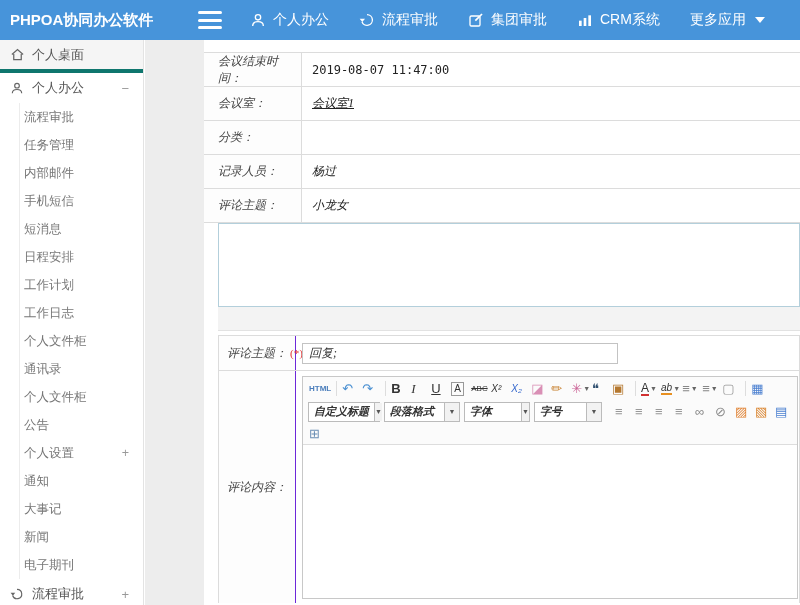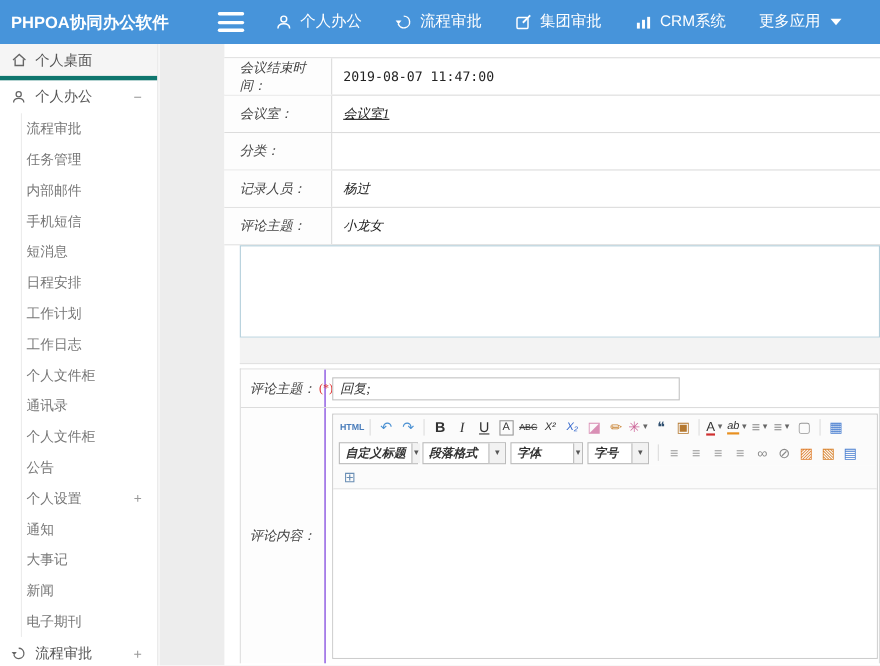--- a/index.html
+++ b/index.html
@@ -56,21 +56,21 @@
     font-style:italic; font-family:"Liberation Serif",serif; border-right:1px solid #6d28d9; background:#fdfdfd; white-space:nowrap; }
   .req { color:#e03030; margin-left:3px; font-style:normal; font-size:11px; }
   .t2v { flex:1; display:flex; align-items:center; padding-left:6px; }
   .subject-input { width:316px; height:21px; border:1px solid #c3c3c3; padding:0 6px; color:#333;
     font:italic 12px "Liberation Serif",serif; background:#fff; }
 
   .contentrow .t2v { align-items:flex-start; padding-top:5px; }
   .editor { width:496px; border:1px solid #c8c8c8; height:223px; display:flex; flex-direction:column; background:#fff; }
   .tb-row { display:flex; align-items:center; height:23px; padding:0 5px; background:#fbfbfb; }
   .tb-row.last { height:22px; border-bottom:1px solid #ddd; }
-  .tb-item { height:19px; min-width:18px; display:flex; align-items:center; justify-content:center;
+  .tb-item { height:19px; min-width:18px; display:flex; align-items:center; justify-content:flex-start;
     font-size:13px; margin:0 1px; border-radius:2px; cursor:pointer; }
   .tb-sep { width:1px; height:15px; background:#ddd; margin:0 4px; }
   .tb-caret { font-size:7px; color:#666; margin-left:1px; display:none; }
   .i-htmltxt { font-size:8px; font-weight:bold; }
   .i-bold { font-weight:bold; }
   .i-italic { font-style:italic; font-family:"Liberation Serif",serif; }
   .i-underline { text-decoration:underline; }
   .i-boxed { border:1px solid #999; font-size:10px; padding:0 2px; line-height:12px; }
   .i-strike { text-decoration:line-through; font-size:8px; }
   .i-small { font-size:10px;font-style:italic; }
@@ -395,21 +395,21 @@
                     <span class="sel-caret">▼</span>
                   </span>
                   <span class="sel" style="width: 76px;">
                     <span class="sel-label">段落格式</span>
                     <span class="sel-caret">▼</span>
                   </span>
                   <span class="sel" style="width: 66px; gap: 24px;">
                     <span class="sel-label">字体</span>
                     <span class="sel-caret">▼</span>
                   </span>
-                  <span class="sel" style="width: 56px;">
+                  <span class="sel" style="width: 68px;">
                     <span class="sel-label">字号</span>
                     <span class="sel-caret">▼</span>
                   </span>
                 </span>
               <span class="tb-sep"></span>
               <span style="display:flex;">
 
               <span class="tb-item">
                     <span class="tb-glyph" style="color: rgb(153, 153, 153);">≡</span>
 

